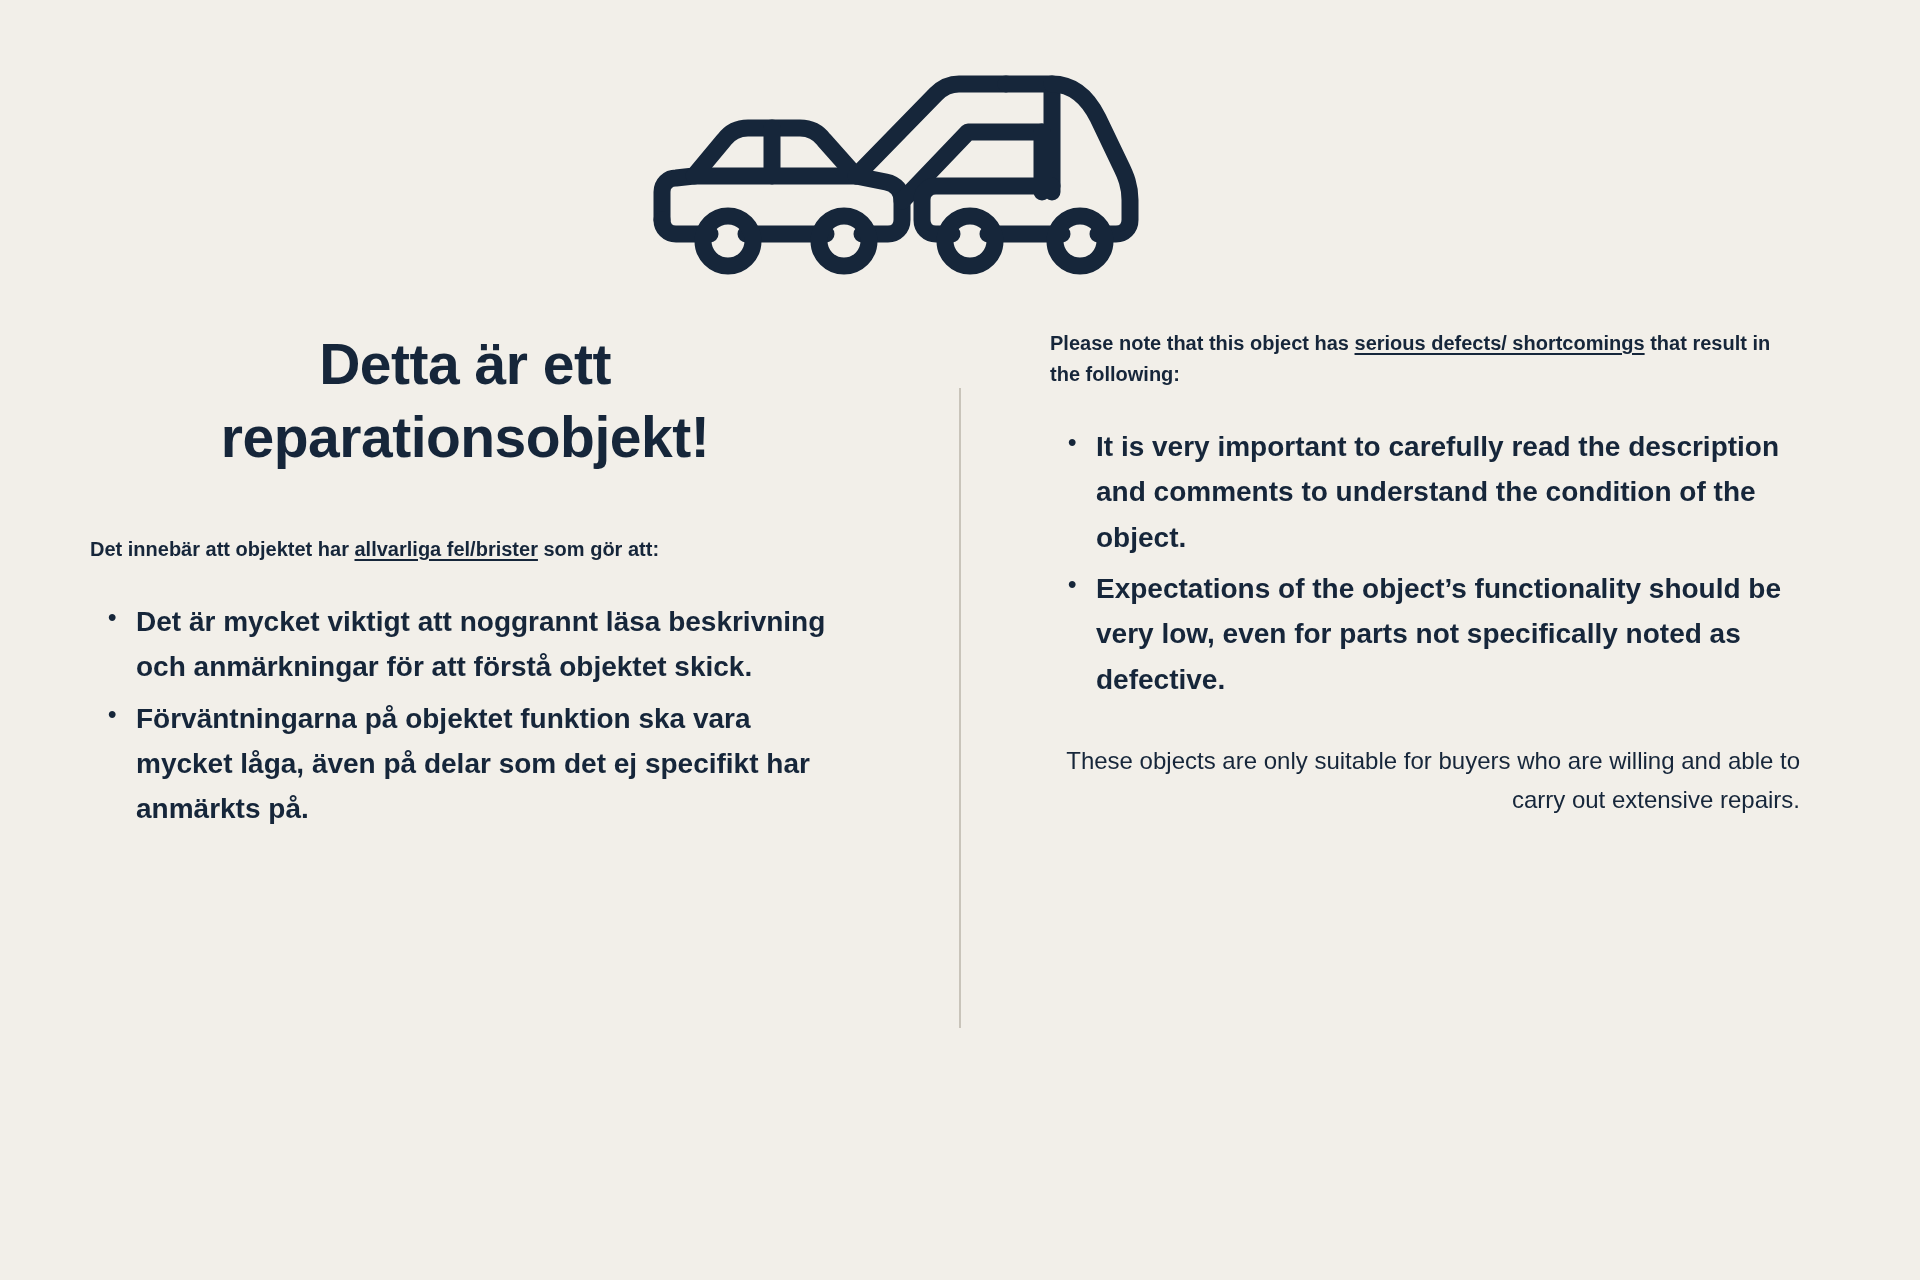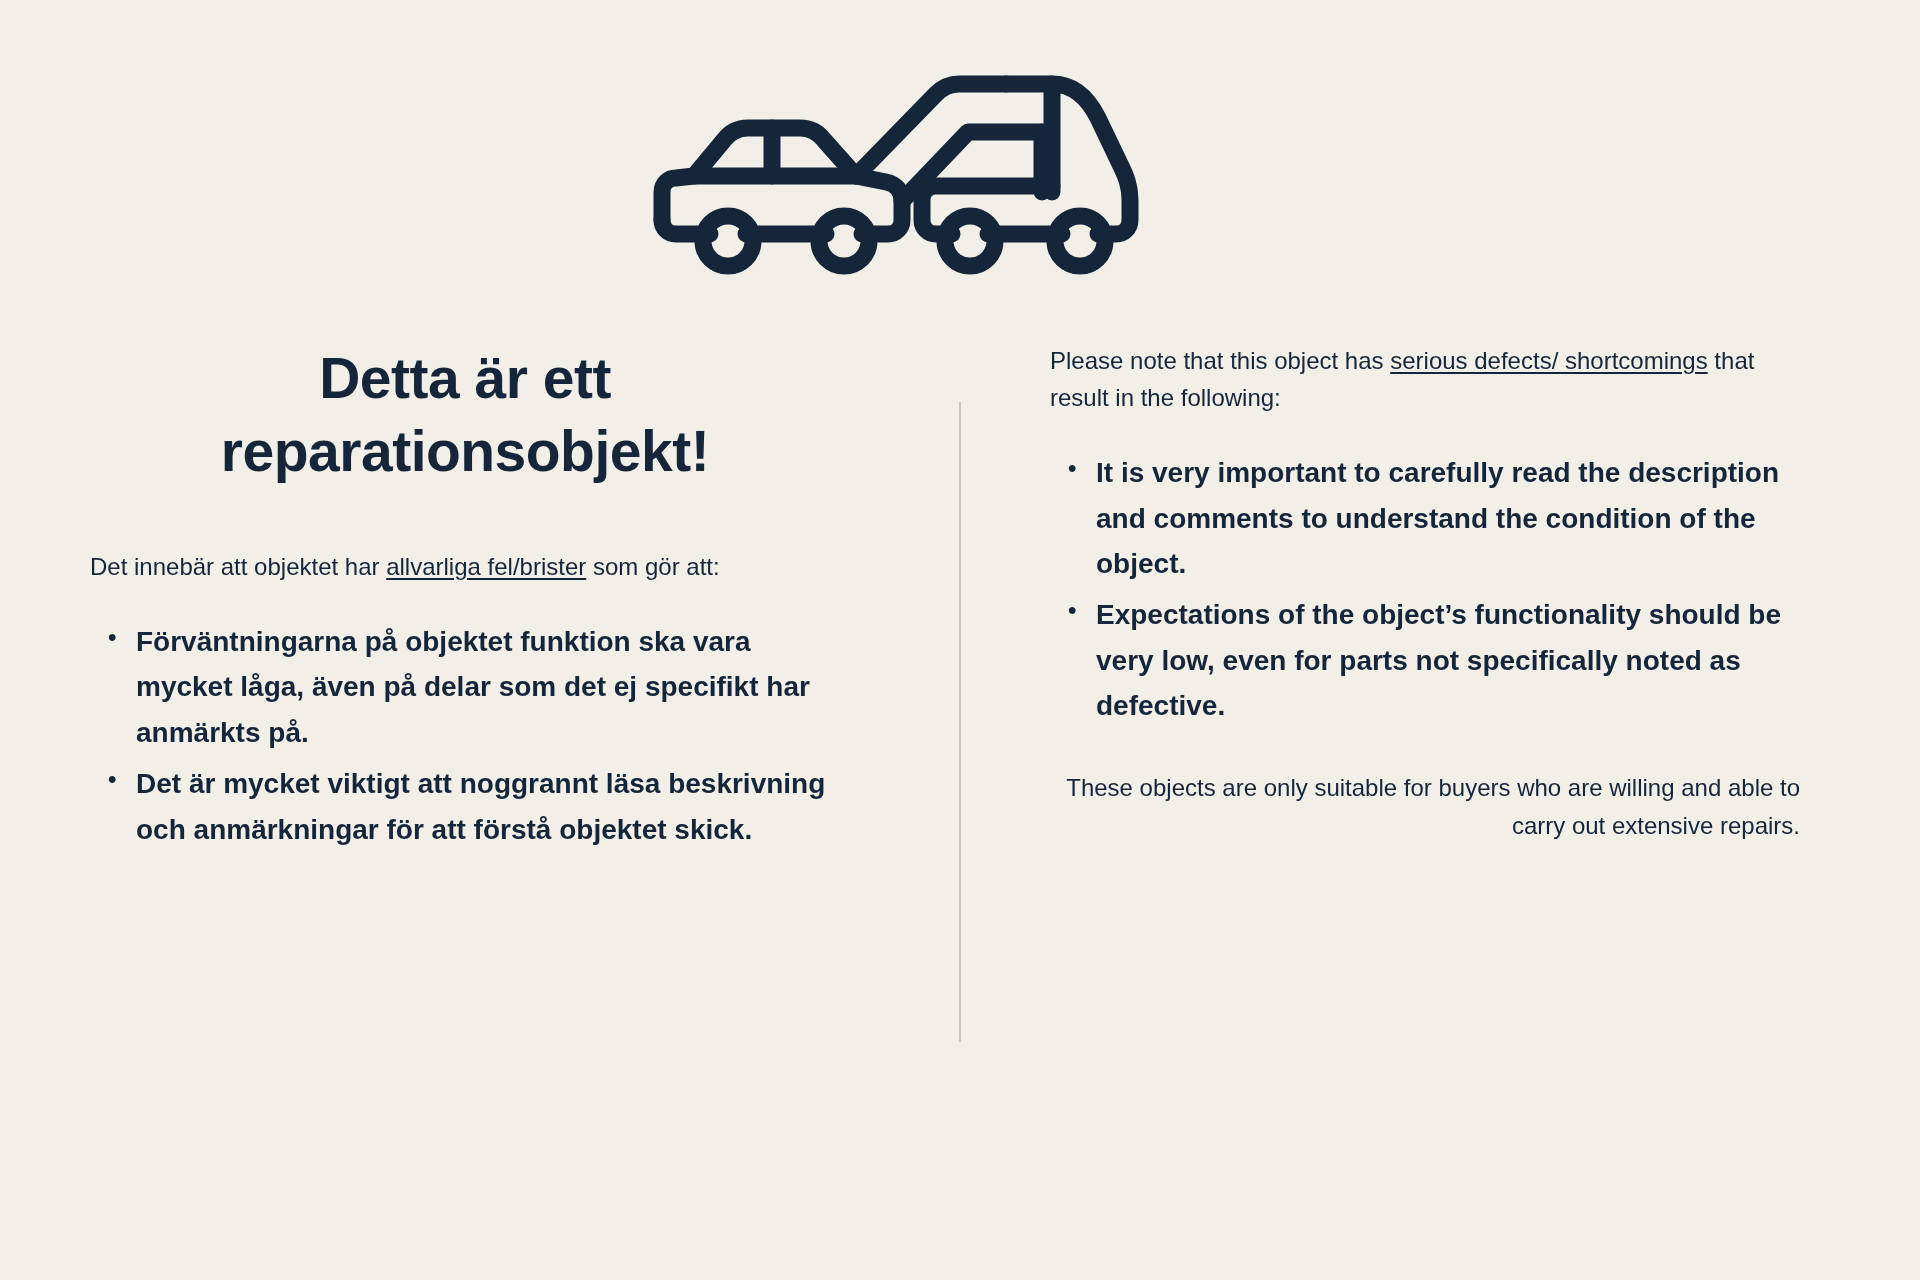--- a/index.html
+++ b/index.html
@@ -26,21 +26,21 @@
     justify-content: center;
     align-items: flex-start;
     height: 260px;
   }
   .icon-wrap svg {
     display: block;
   }
   .columns {
     display: flex;
     position: relative;
-    margin-top: 22px;
+    margin-top: 8px;
   }
   .divider {
     position: absolute;
     left: 50%;
     top: 60px;
     width: 2px;
     height: 640px;
     background: #c9c4ba;
     transform: translateX(-1px);
   }
@@ -57,23 +57,23 @@
   }
   h1 {
     font-size: 57px;
     line-height: 1.28;
     font-weight: 700;
     text-align: center;
     margin: 0 0 60px 0;
     letter-spacing: -0.5px;
   }
   .lead {
-    font-size: 24px;
+    font-size: 20px;
     line-height: 1.55;
-    font-weight: 400;
+    font-weight: 700;
     margin: 0 0 34px 0;
   }
   .lead u {
     text-decoration: underline;
     text-underline-offset: 3px;
   }
   ul {
     margin: 0 0 40px 0;
     padding-left: 46px;
     list-style: none;
@@ -133,22 +133,22 @@
     </svg>
   </div>
 
   <div class="columns">
     <div class="divider"></div>
 
     <div class="col col-left">
       <h1>Detta är ett reparationsobjekt!</h1>
       <p class="lead"><span>Det innebär att objektet har </span><u>allvarliga fel/brister</u><span> som gör att:</span></p>
       <ul>
+        <li>Det är mycket viktigt att noggrannt läsa beskrivning och anmärkningar  för att förstå objektet skick.</li>
         <li>Förväntningarna på objektet funktion ska vara mycket låga, även på delar som det ej specifikt har anmärkts på.</li>
-        <li>Det är mycket viktigt att noggrannt läsa beskrivning och anmärkningar  för att förstå objektet skick.</li>
       </ul>
     </div>
 
     <div class="col col-right">
       <p class="lead"><span>Please note that this object has </span><u>serious defects/ shortcomings</u><span> that result in the following:</span></p>
       <ul>
         <li>It is very important to carefully read the description and comments to understand the condition of the object.</li>
         <li>Expectations of the object’s functionality should be very low, even for parts not specifically noted as defective.</li>
       </ul>
       <p class="footnote">These objects are only suitable for buyers who are willing and able to carry out extensive repairs.</p>

